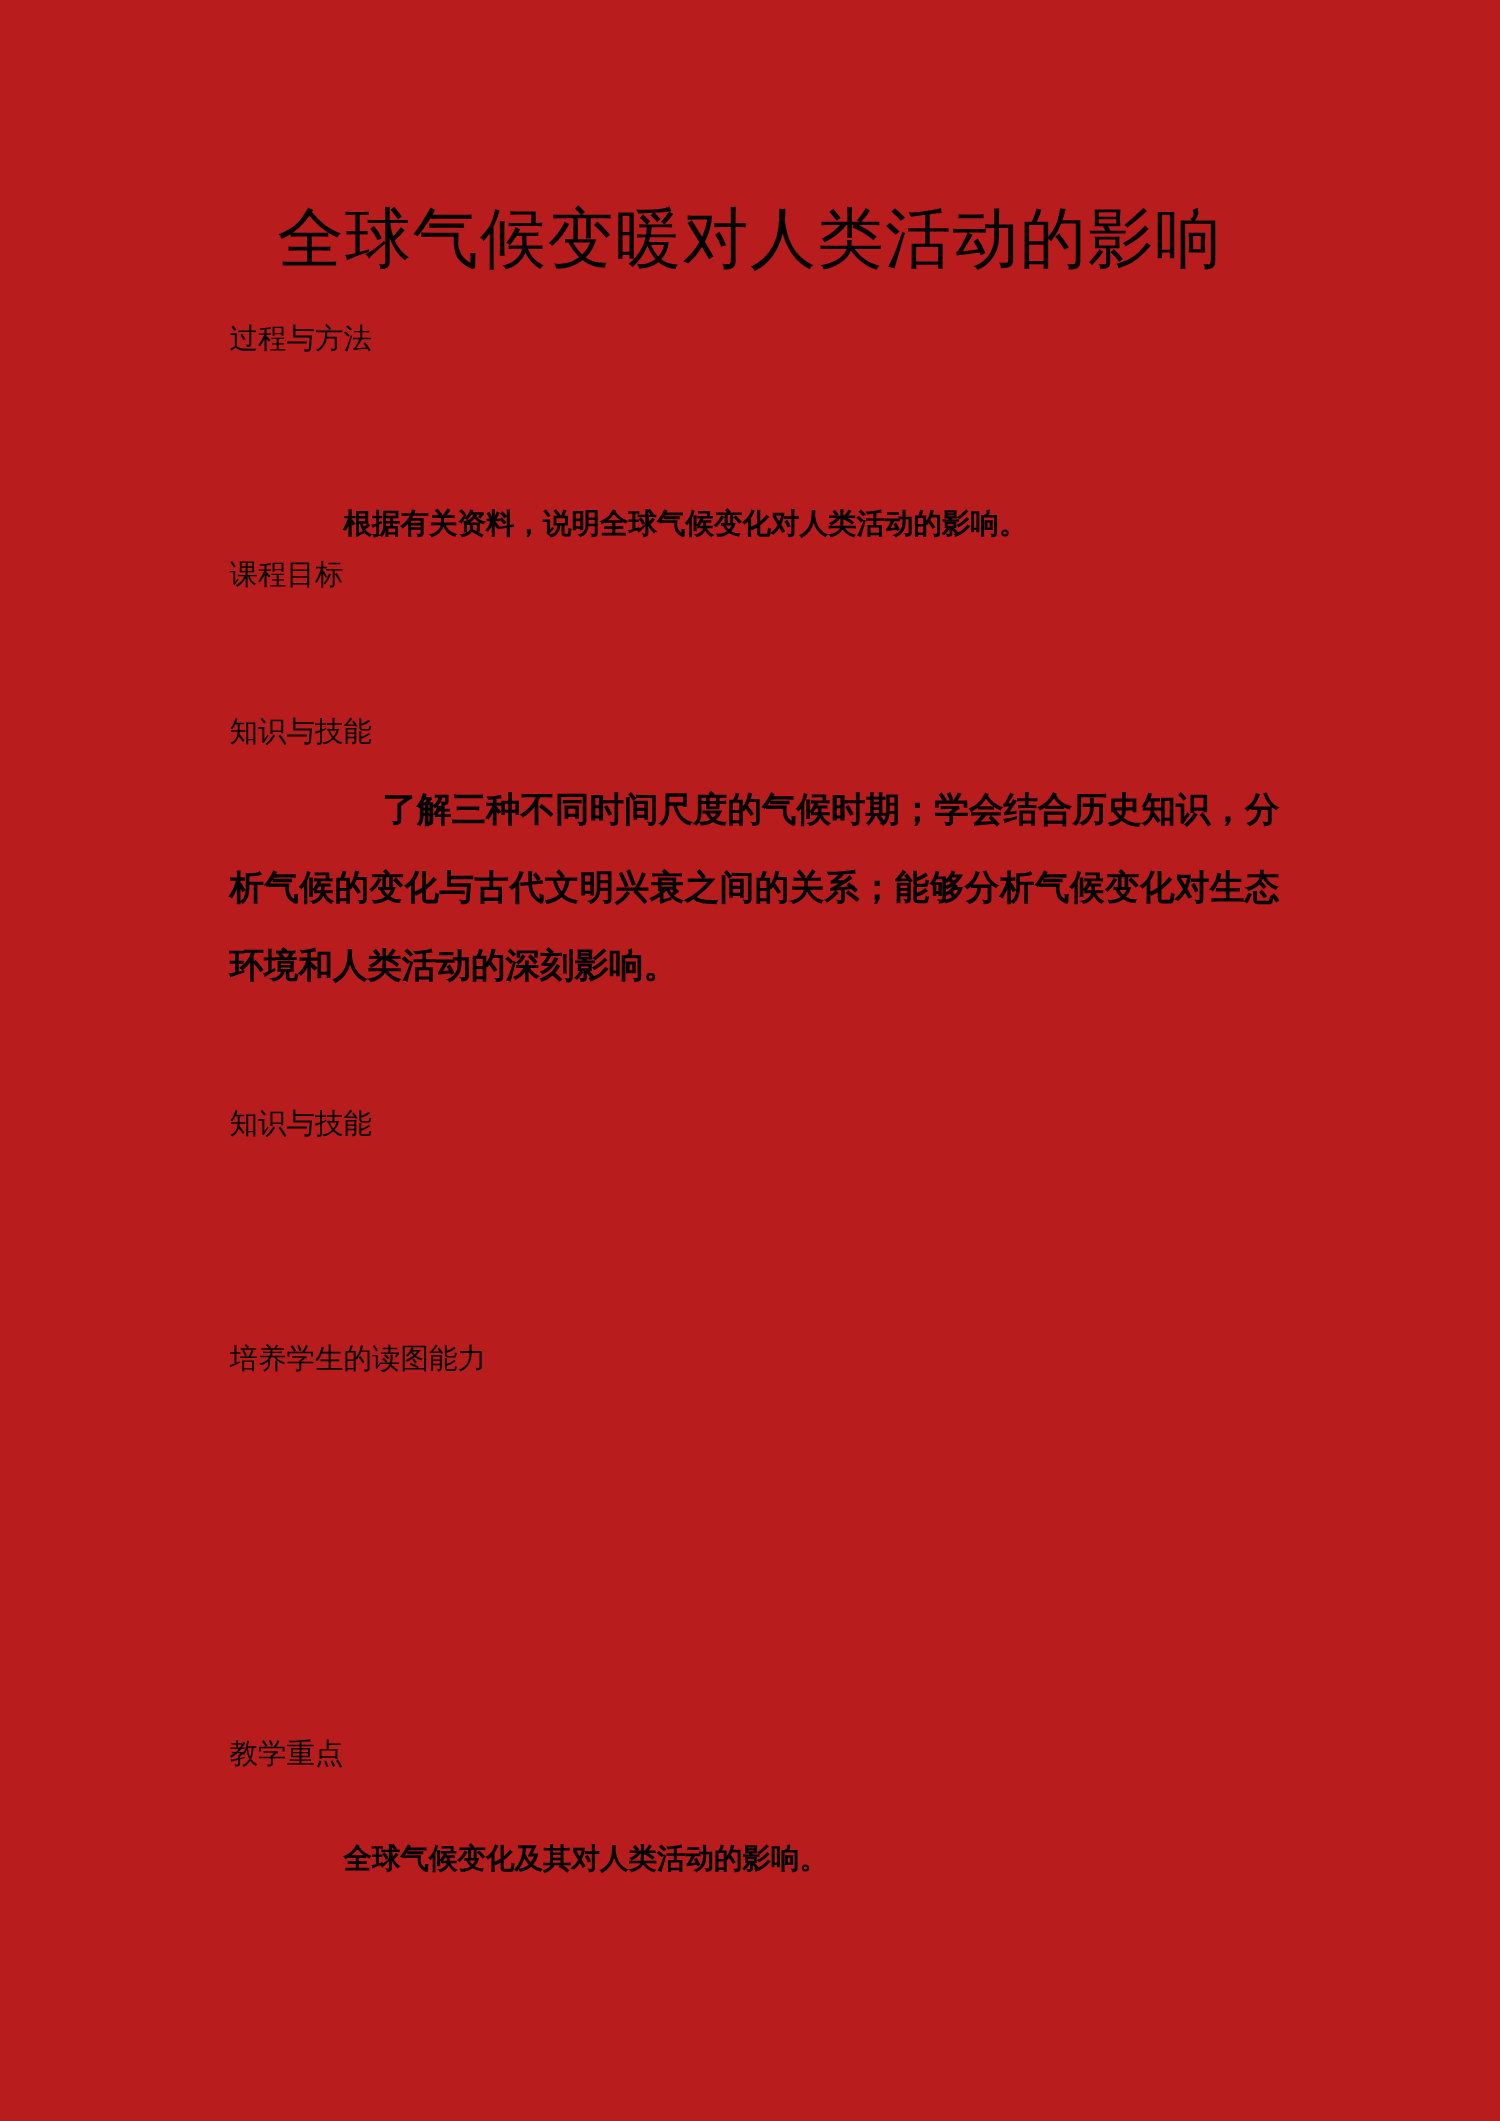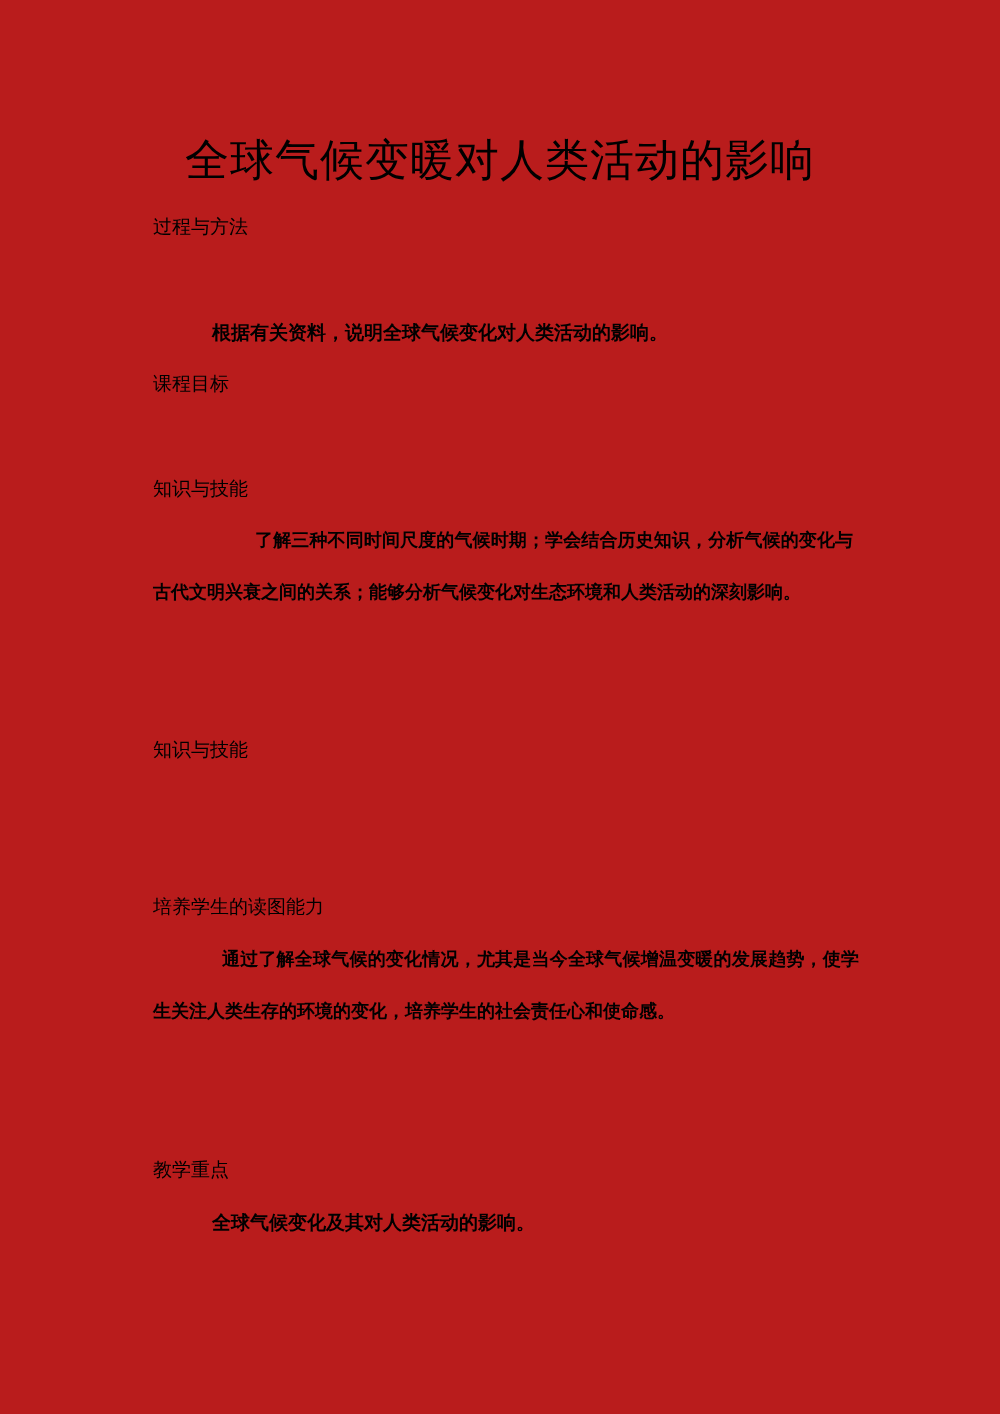--- a/index.html
+++ b/index.html
@@ -41,33 +41,33 @@
       font-size: 19px;
       line-height: 24px;
       font-weight: normal;
       margin: 0;
       white-space: nowrap;
     }
     .para {
       position: absolute;
       left: 153px;
       width: 700px;
-      font-size: 18px;
+      font-size: 23px;
       font-weight: bold;
       line-height: 52px;
       margin: 0;
       text-align: justify;
       text-align-last: left;
     }
     .single {
       position: absolute;
       font-size: 19px;
       font-weight: bold;
       line-height: 24px;
-      margin: 0;
+      margin: 17px;
       white-space: nowrap;
     }
   </style>
 </head>
 <body>
 
 <div class="page">
 
   <h1 class="title">全球气候变暖对人类活动的影响</h1>
 
@@ -79,19 +79,18 @@
 
   <h3 class="heading" style="top:476px;">知识与技能</h3>
 
   <p class="para" style="top:514px; text-indent:102px;">了解三种不同时间尺度的气候时期；学会结合历史知识，分析气候的变化与古代文明兴衰之间的关系；能够分析气候变化对生态环境和人类活动的深刻影响。</p>
 
   <h3 class="heading" style="top:737px;">知识与技能</h3>
 
 
   <h3 class="heading" style="top:894px;">培养学生的读图能力</h3>
 
-  <p class="para" style="top:933px; width:706px; text-indent:69px;">通过了解全球气候的变化情况，尤其是当今全球气候增温变暖的发展趋势，使学生关注人类生存的环境的变化，培养学生的社会责任心和使命感。</p>
 
   <h2 class="heading" style="top:1157px;">教学重点</h2>
 
   <p class="single" style="left:212px; top:1210px;">全球气候变化及其对人类活动的影响。</p>
 
 </div>
 
 </body></html>

